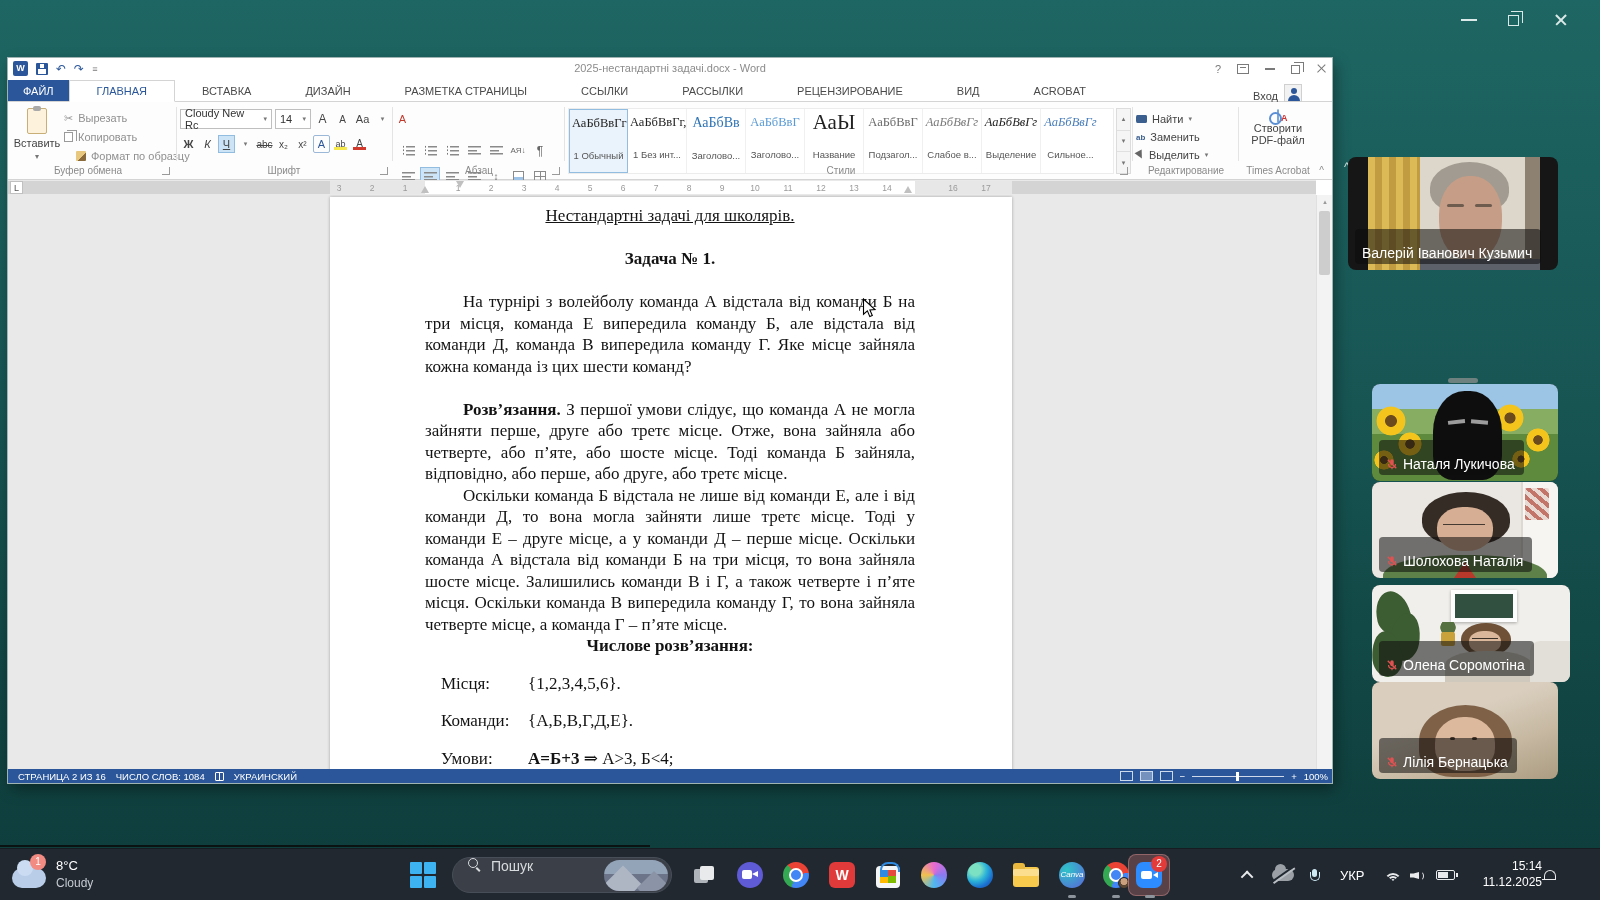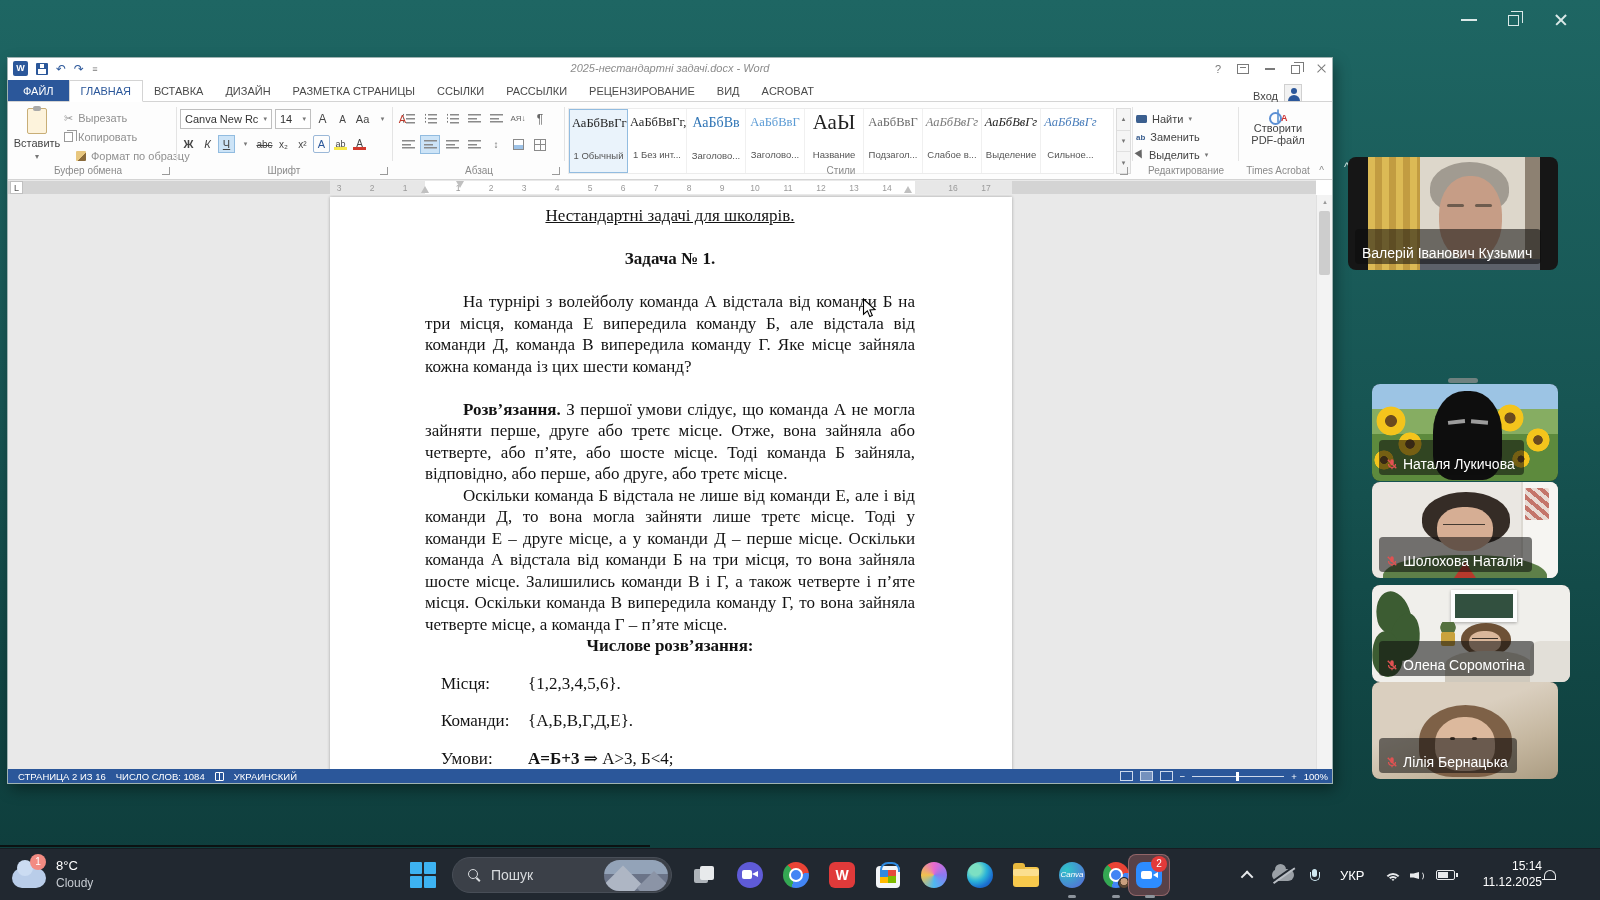--- a/index.html
+++ b/index.html
@@ -21,33 +21,33 @@
   
   .word{position:absolute;left:8px;top:58px;width:1324px;height:725px;background:#fff;
     box-shadow:0 0 0 1px #9fb3b2,3px 6px 14px rgba(0,0,0,.4);font-size:11px;color:#444;}
   .titlebar{position:absolute;left:0;top:0;right:0;height:22px;background:#fff;}
   .qat{position:absolute;left:5px;top:3px;display:flex;align-items:center;gap:8px;color:#2b579a;}
   .wlogo{width:15px;height:15px;background:#2b579a;border-radius:2px;color:#fff;font-size:9px;font-weight:bold;text-align:center;line-height:15px;}
   .floppy{width:12px;height:12px;background:#2b579a;border-radius:1px;position:relative;}
   .floppy:before{content:"";position:absolute;left:2px;bottom:1px;width:8px;height:5px;background:#fff;}
   .floppy:after{content:"";position:absolute;left:4px;top:1px;width:4px;height:4px;background:#fff;}
   .qat-glyph{font-size:12px;color:#2b579a;line-height:14px;}
-  .title-text{position:absolute;left:50%;top:4px;transform:translateX(-50%);font-size:11px;color:#8c8c8c;white-space:nowrap;font-style:italic;}
+  .title-text{position:absolute;left:50%;top:4px;transform:translateX(-50%);font-size:11px;color:#8c8c8c;white-space:nowrap;}
   .tbc{position:absolute;right:6px;top:0;height:22px;display:flex;align-items:center;gap:16px;color:#7a7a7a;}
   .ic-dispopt{width:12px;height:10px;border:1px solid #7a7a7a;position:relative;}
   .ic-dispopt:before{content:"";position:absolute;left:2px;top:2px;width:6px;height:1px;background:#7a7a7a;}
   .minbar{width:10px;height:2px;background:#7a7a7a;}
   .ic-restore.g{border-color:#7a7a7a;width:9px;height:9px;}
   .ic-restore.g:before{border-color:#7a7a7a;width:9px;height:9px;left:2px;top:-4px;}
   .xbars.g{width:10px;height:10px;}
   .xbars.g span{width:11px;height:1.4px;background:#7a7a7a;top:4px;}
 
   
   .tabrow{position:absolute;left:0;top:22px;right:0;height:22px;background:#fff;border-bottom:1px solid #d4d4d4;display:flex;font-size:11px;}
-  .tab{padding:0 11px;display:flex;align-items:center;color:#4a4a4a;cursor:default;}
+  .tab{padding:0 27px;display:flex;align-items:center;color:#4a4a4a;cursor:default;}
   .tab.file{background:#2b579a;color:#fff;padding:0 15px;}
   .tab.active{color:#2b579a;border:1px solid #d4d4d4;border-bottom:1px solid #fff;margin-bottom:-1px;background:#fff;}
   .signin{position:absolute;right:30px;top:0;height:22px;display:flex;align-items:flex-end;gap:6px;color:#444;}
   .person{width:18px;height:18px;background:#f2f2f2;border:1px solid #d0d0d0;position:relative;}
   .person:before{content:"";position:absolute;left:5.5px;top:2.5px;width:6px;height:6px;border-radius:50%;background:#2b579a;}
   .person:after{content:"";position:absolute;left:2.5px;top:9.5px;width:12px;height:6px;border-radius:6px 6px 0 0;background:#2b579a;}
 
   
   .ribbon{position:absolute;left:0;top:44px;right:0;height:78px;background:#fdfdfd;border-bottom:1px solid #d4d4d4;}
   .gsep{position:absolute;top:5px;height:96px;width:1px;background:#e4e4e4;top:5px;bottom:18px;height:auto;}
@@ -68,21 +68,21 @@
   .g-font .row2{position:absolute;left:172px;top:33px;display:flex;align-items:center;gap:2px;}
   .ic-lines{width:13px;height:11px;background:
     linear-gradient(#8a8a8a 0 0) 4px 1px/9px 1.5px no-repeat,
     linear-gradient(#8a8a8a 0 0) 4px 5px/9px 1.5px no-repeat,
     linear-gradient(#8a8a8a 0 0) 4px 9px/9px 1.5px no-repeat,
     radial-gradient(circle,#777 35%,transparent 40%) 0 0/3px 3.5px repeat-y;}
   .ic-al{width:13px;height:11px;background:
     linear-gradient(#8a8a8a 0 0) 0 1px/13px 1.5px no-repeat,
     linear-gradient(#8a8a8a 0 0) 0 4.5px/9px 1.5px no-repeat,
     linear-gradient(#8a8a8a 0 0) 0 8px/13px 1.5px no-repeat;}
-  .pbtn{display:inline-flex;align-items:center;justify-content:center;width:20px;height:19px;}
+  .pbtn{display:inline-flex;align-items:center;justify-content:center;width:20px;height:19px;margin-top:32px;}
   .pbtn.sel{background:#cde4f7;border:1px solid #92bce0;}
   .g-par .row1{position:absolute;left:390px;top:7px;display:flex;align-items:center;gap:2px;}
   .g-par .row2{position:absolute;left:390px;top:33px;display:flex;align-items:center;gap:2px;}
   .ic-bucket{width:11px;height:11px;border:1px solid #8a8a8a;background:linear-gradient(#fff 0 60%,#9ec3e8 60%);}
   .ic-grid{width:12px;height:12px;border:1px solid #8a8a8a;background:
     linear-gradient(#8a8a8a 0 0) 50% 0/1px 100% no-repeat,
     linear-gradient(#8a8a8a 0 0) 0 50%/100% 1px no-repeat;}
   .g-styles{position:absolute;left:560px;top:6px;width:546px;height:66px;display:flex;border:1px solid #ececec;background:#fff;}
   .stylecard{width:59px;padding:6px 2px 3px;text-align:center;border-right:1px solid #f0f0f0;overflow:hidden;}
   .stylecard.sel{background:#eaf3fb;border:1px solid #92bce0;}
@@ -191,21 +191,21 @@
   .darkline{position:absolute;left:0;top:845px;width:650px;height:2px;background:#0b1212;}
   .taskbar{position:absolute;left:0;top:848px;width:1600px;height:52px;background:#212830;border-top:1px solid #171c22;}
   .weather{position:absolute;left:12px;top:7px;display:flex;gap:10px;cursor:default;}
   .cloud{position:relative;width:34px;height:20px;margin-top:12px;background:#b9cde9;border-radius:10px;}
   .cloud:before{content:"";position:absolute;left:5px;top:-8px;width:16px;height:16px;border-radius:50%;background:#cbdcf2;}
   .wbadge{position:absolute;left:18px;top:-14px;width:16px;height:16px;border-radius:50%;background:#f28b82;color:#fff;font-size:10px;text-align:center;line-height:16px;}
   .wtxt1{font-size:13px;color:#fff;margin-top:2px;}
   .wtxt2{font-size:12px;color:#c6cbd1;margin-top:3px;}
   .start{position:absolute;left:410px;top:13px;width:26px;height:26px;display:grid;grid-template-columns:12px 12px;grid-template-rows:12px 12px;gap:2px;}
   .start span{background:#3db3f2;border-radius:1px;}
-  .search{position:absolute;left:452px;top:8px;width:220px;height:36px;background:#3b4048;border:1px solid #484e57;border-radius:18px;display:flex;align-items:center;color:#d8dbde;font-size:14px;}
+  .search{position:absolute;left:452px;top:8px;width:220px;height:36px;background:#3b4048;border:1px solid #484e57;border-radius:18px;display:flex;align-items:flex-start;color:#d8dbde;font-size:14px;}
   .mag{position:relative;width:13px;height:13px;margin:0 10px 0 15px;}
   .mag:before{content:"";position:absolute;left:0;top:0;width:8px;height:8px;border:1.8px solid #d8dbde;border-radius:50%;}
   .mag:after{content:"";position:absolute;left:8.5px;top:8.5px;width:5px;height:1.8px;background:#d8dbde;transform:rotate(45deg);transform-origin:0 0;}
   .sweather{position:absolute;right:3px;top:2px;width:64px;height:31px;border-radius:16px;overflow:hidden;background:linear-gradient(180deg,#93a3b8 0 45%,#6b7488 45%);}
   .sweather:before{content:"";position:absolute;left:6px;bottom:-6px;width:26px;height:26px;background:#aeb6c4;transform:rotate(45deg);}
   .sweather:after{content:"";position:absolute;right:2px;bottom:-9px;width:24px;height:24px;background:#8b94a6;transform:rotate(45deg);}
   .app{position:absolute;top:12px;width:28px;height:28px;display:flex;align-items:center;justify-content:center;}
   .ic-tv{position:relative;width:20px;height:18px;}
   .ic-tv:before{content:"";position:absolute;left:0;top:3px;width:14px;height:14px;background:#aeb4ba;border-radius:2px;}
   .ic-tv:after{content:"";position:absolute;left:6px;top:0;width:14px;height:14px;background:#e8eaec;border-radius:2px;}
@@ -336,21 +336,21 @@
         <span class="ic-brush"></span>
         <span>Формат по образцу</span>
       </div>
       <div class="glabel" style="left:0;width:160px;">Буфер обмена</div>
       <span class="launcher" style="left:154px;"></span>
       <span class="gsep" style="left:168px;"></span>
 
       <div class="g-font">
         <div class="row1">
           <span class="combo" style="width:92px;justify-content:space-between;">
-            <span>Canva New Rc</span>
+            <span>Cloudy New Rc</span>
             <span style="font-size:7px;color:#777;">▾</span>
           </span>
           <span class="combo" style="width:36px;justify-content:space-between;">
             <span>14</span>
             <span style="font-size:7px;color:#777;">▾</span>
           </span>
           <span class="fbtn" style="font-size:12px;">А</span>
           <span class="fbtn" style="font-size:10px;">А</span>
           <span class="fbtn">Аа</span>
           <span class="fbtn" style="font-size:7px;color:#777;">▾</span>

